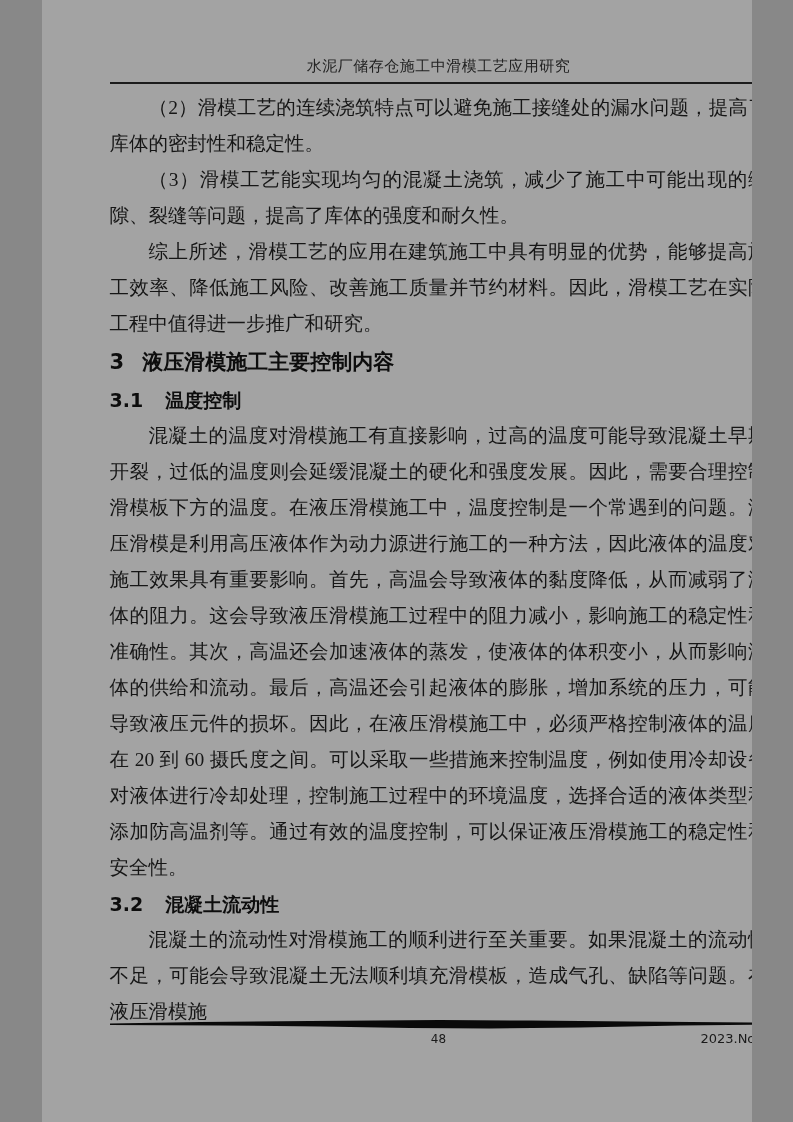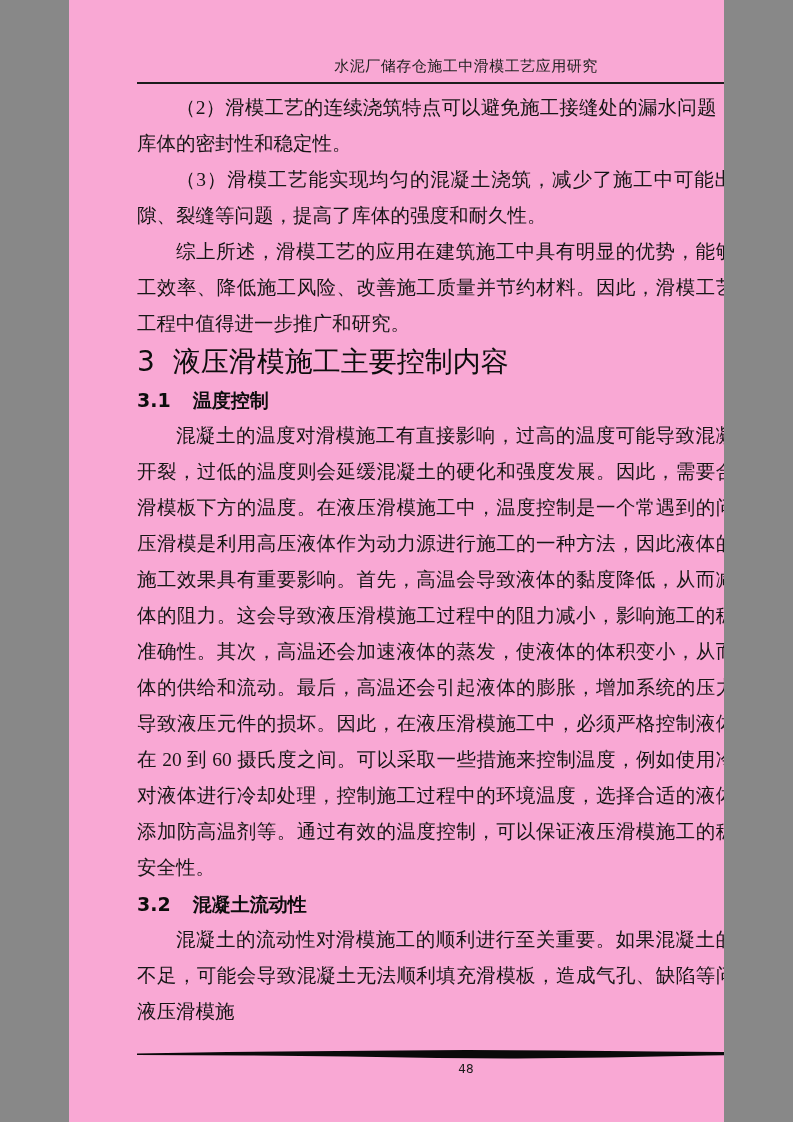--- a/index.html
+++ b/index.html
@@ -1,22 +1,22 @@
 <!DOCTYPE html>
 <html><head>
 <meta charset="utf-8">
 <style>
   * { margin: 0; padding: 0; box-sizing: border-box; }
   html, body { background: #888; }
   .page {
     position: relative;
-    width: 655px;
+    width: 710px;
     height: 1122px;
     margin: 0 auto;
-    background: #f9a8d4;
+    background: #a3a3a3;
     overflow: hidden;
     font-family: "DejaVu Serif", "Liberation Serif", serif;
     color: #161616;
   }
   
   .header {
     position: absolute;
     top: 57px;
     left: 68px;
     width: 658px;
@@ -39,41 +39,41 @@
   .para {
     font-size: 19.5px;
     line-height: 36px;
     text-align: justify;
     text-indent: 2em;
     color: #161616;
     font-family: Liberation Serif, serif;
   }
   .section-h1 {
     font-family: "DejaVu Sans", "Liberation Sans", sans-serif;
-    font-weight: 400;
-    font-size: 28px;
+    font-weight: 700;
+    font-size: 21px;
     line-height: 40px;
     color: #0d0d0d;
     white-space: nowrap;
   }
   .section-h1 .hnum { margin-right: 18px; }
   .section-h2 {
     font-family: "DejaVu Sans", "Liberation Sans", sans-serif;
     font-weight: 700;
     font-size: 19px;
     line-height: 36px;
     color: #0d0d0d;
     white-space: nowrap;
   }
   .section-h2 .hnum { margin-right: 22px; }
   
   .footer {
     position: absolute;
     left: 68px;
-    top: 1049px;
+    top: 1019px;
     width: 658px;
   }
   .footer-bar { display: block; width: 658px; height: 12px; }
   .footer-row {
     position: relative;
     width: 100%;
     height: 18px;
     font-family: "DejaVu Sans", "Liberation Sans", sans-serif;
     color: #1a1a1a;
   }

